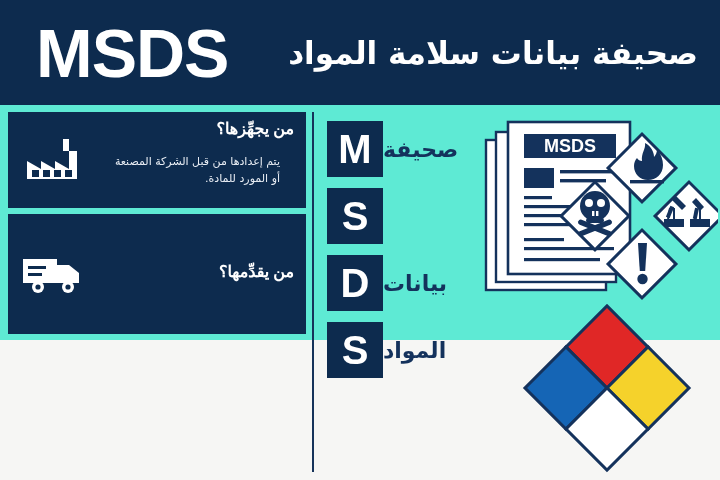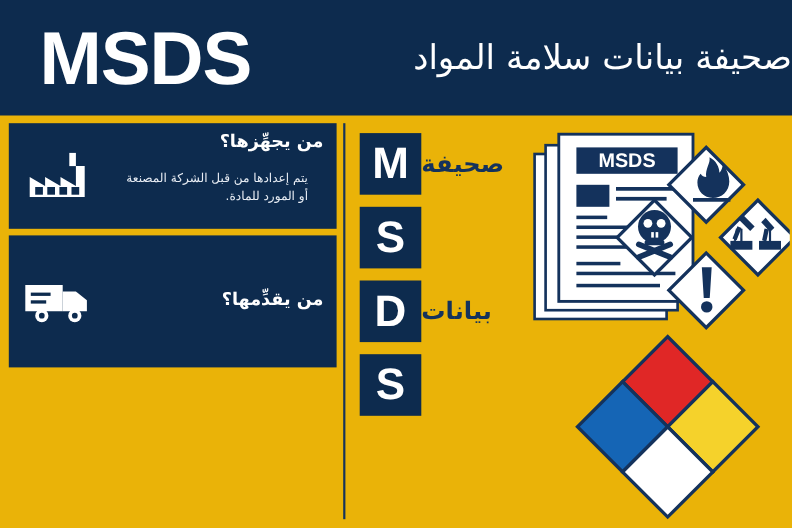--- a/index.html
+++ b/index.html
@@ -1,37 +1,37 @@
 <!DOCTYPE html>
 <html lang="ar"><head>
 <meta charset="utf-8">
 <style>
   html,body{margin:0;padding:0;}
   body{
     width:720px;height:480px;overflow:hidden;
     background:#f6f6f4;
     font-family:"DejaVu Sans","Liberation Sans",sans-serif;
   }
-  .page{position:relative;width:720px;height:480px;background:#eab308;}
+  .page{position:relative;width:720px;height:340px;background:#5eead4;}
 
   
   .header{
     position:absolute;left:0;top:0;width:720px;height:105px;
     background:#0d2b4e;
     display:flex;align-items:center;
   }
   .header-logo{
     color:#ffffff;font-size:68px;font-weight:bold;
     letter-spacing:-1px;line-height:1;
     margin-left:36px;
     font-family:"Liberation Sans","DejaVu Sans",sans-serif;
   }
   .header-title{
-    color:#ffffff;font-size:31px;font-weight:normal;
-    direction:rtl;margin-left:auto;
+    color:#ffffff;font-size:31px;font-weight:bold;
+    direction:rtl;margin-right:22px;margin-left:auto;
     white-space:nowrap;
   }
 
   
   .divider{
     position:absolute;left:312px;top:112px;width:2px;height:360px;
     background:#16335a;
   }
 
   
@@ -40,21 +40,21 @@
     background:#0d2b4e;color:#ffffff;
     box-sizing:border-box;
     padding:10px 12px 10px 10px;
     margin-bottom:6px;
     display:flex;flex-direction:row-reverse;align-items:center;
     direction:rtl;
   }
   .card-text{flex:1;text-align:right;direction:rtl;padding-left:6px;}
   .card-title{
     font-size:16px;font-weight:bold;color:#ffffff;
-    margin:0 0 4px 0;line-height:1.25;
+    margin:0 0 4px 0;line-height:1.25;font-family:Liberation Serif, serif;
   }
   .card-body{
     font-size:11px;color:#e8edf4;line-height:1.55;margin:14px;
   }
   .card-icon{
     width:66px;min-width:66px;height:58px;
     display:flex;align-items:center;justify-content:center;
     margin-right:2px;
   }
   .card-icon svg{display:block;}
@@ -148,20 +148,21 @@
       </div>
       <div class="acro-row">
         <div class="acro-letter">S</div>
       </div>
       <div class="acro-row">
         <div class="acro-letter">D</div>
         <div class="acro-word">بيانات</div>
       </div>
       <div class="acro-row">
         <div class="acro-letter">S</div>
+        <div class="acro-word">المواد</div>
       </div>
     </div>
 
     <div class="doc-illo">
       <svg width="238" height="190" viewBox="0 0 238 190" fill="none">
 
         <rect x="6" y="28" width="120" height="150" fill="#ffffff" stroke="#14325c" stroke-width="2.4"></rect>
         <rect x="16" y="20" width="120" height="150" fill="#ffffff" stroke="#14325c" stroke-width="2.4"></rect>
 
         <rect x="28" y="10" width="122" height="152" fill="#ffffff" stroke="#14325c" stroke-width="2.6"></rect>

